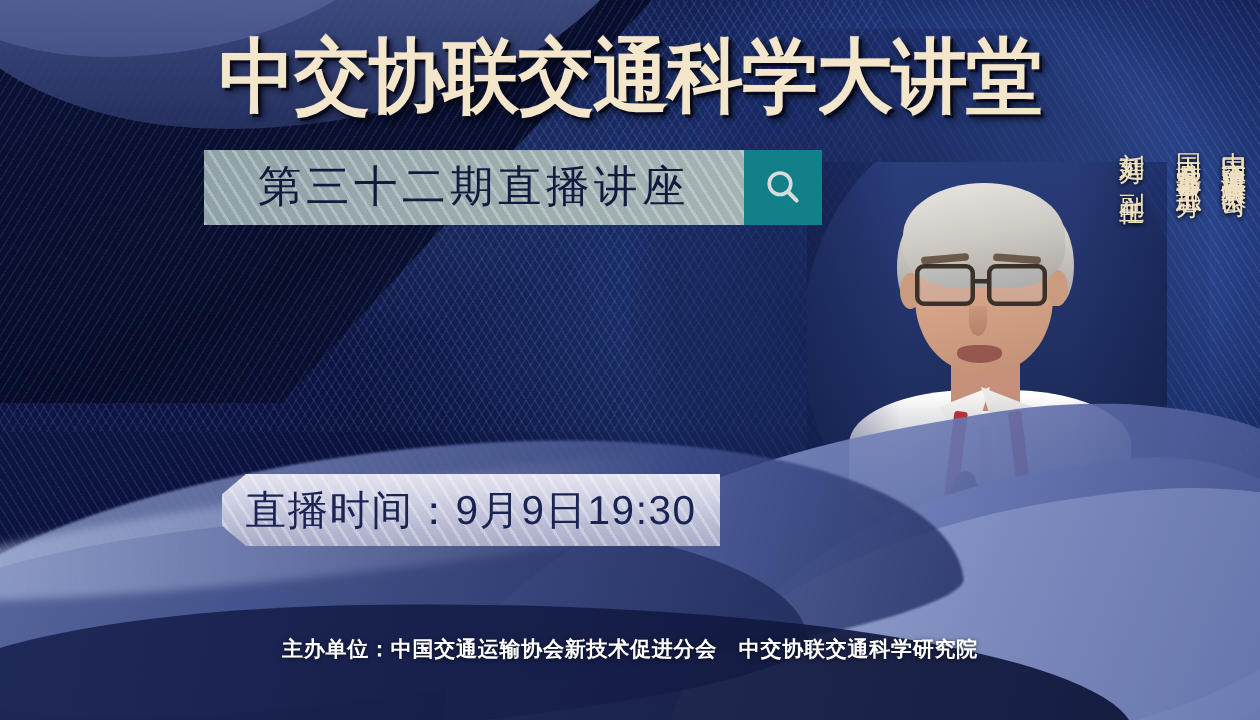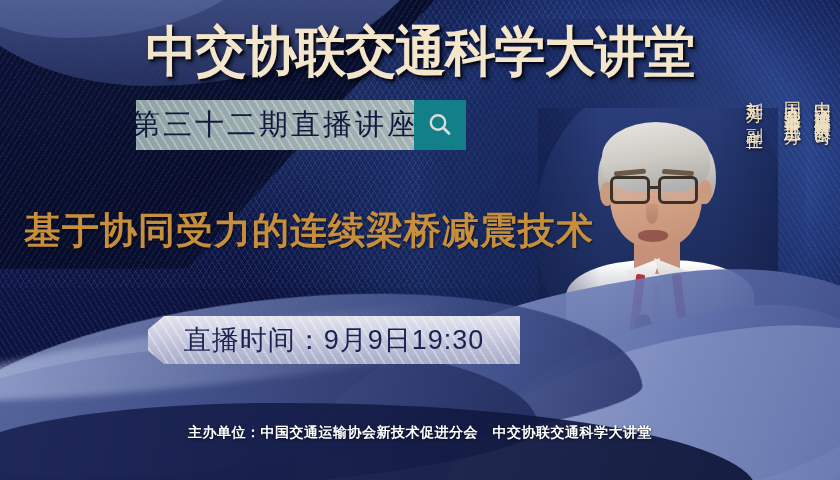--- a/index.html
+++ b/index.html
@@ -201,21 +201,21 @@
     transform:scaleX(.94);
     text-shadow:
       2px 2px 0 rgba(8,10,30,.9),
       3px 3px 5px rgba(0,0,0,.75),
       0 0 1px rgba(255,255,255,.35);
     white-space:nowrap;
   }
 
   
   .sub-band{
-    position:absolute;left:136px;top:100px;width:330px;height:50px;
+    position:absolute;left:136px;top:100px;width:412px;height:50px;
     display:flex;align-items:stretch;
   }
   .sub-band-left{
     position:relative;flex:1;
     background:linear-gradient(90deg,#8fa2a6 0%,#9aabae 45%,#a4b2b4 100%);
     overflow:hidden;
     display:flex;align-items:center;justify-content:center;
   }
   .sub-band-left::after{
     content:"";position:absolute;inset:0;
@@ -238,21 +238,21 @@
   .topic{
     position:absolute;left:24px;top:207px;
     font-size:37px;line-height:48px;font-weight:700;
     color:#c78f3b;
     letter-spacing:1px;white-space:nowrap;
     text-shadow:1px 1px 2px rgba(0,0,0,.55);
   }
 
   
   .time-badge{
-    position:absolute;left:148px;top:316px;width:372px;height:48px;
+    position:absolute;left:148px;top:316px;width:332px;height:48px;
     background:linear-gradient(180deg,#e4e4ef 0%,#cdcfe2 38%,#b9bcd4 70%,#a9adc8 100%);
     clip-path:polygon(16px 0, 100% 0, 100% 100%, 16px 100%, 0 72%, 0 28%);
     display:flex;align-items:center;justify-content:center;
     box-shadow:0 3px 10px rgba(0,0,0,.45);
     overflow:hidden;
   }
   .time-badge::after{
     content:"";position:absolute;inset:0;
     background:repeating-linear-gradient(58deg,
         rgba(255,255,255,.3) 0px,rgba(255,255,255,.3) 2px,
@@ -345,27 +345,26 @@
       <span class="sub-text">第三十二期直播讲座</span>
     </div>
     <div class="search-box">
       <svg width="28" height="28" viewBox="0 0 28 28" aria-hidden="true">
         <circle cx="12" cy="11.5" r="7.2" fill="none" stroke="#d8dcdc" stroke-width="2.4"></circle>
         <line x1="17.3" y1="16.8" x2="23" y2="22.6" stroke="#d8dcdc" stroke-width="2.8" stroke-linecap="round"></line>
       </svg>
     </div>
   </div>
 
-  <div class="topic">基于协同受力的连续梁桥减震技术</div>
 
   <div class="time-badge">
     <span class="time-text">直播时间：9月9日19:30</span>
   </div>
 
   <div class="vcols">
     <div class="vcol vcol-name">刘延芳　副主任</div>
     <div class="vcol vcol-dept">国内直营业务事业部总工办</div>
     <div class="vcol vcol-company">中国交通建设股份有限公司</div>
   </div>
 
-  <div class="footer">主办单位：中国交通运输协会新技术促进分会　中交协联交通科学大讲堂</div>
+  <div class="footer">主办单位：中国交通运输协会新技术促进分会　中交协联交通科学研究院</div>
 
 </div>
 
 </body></html>

